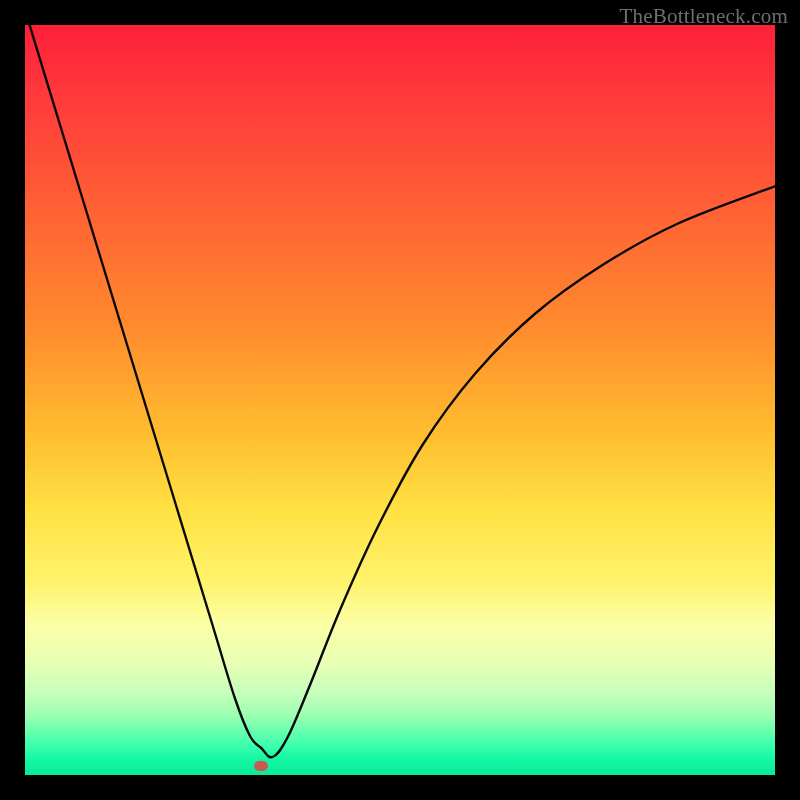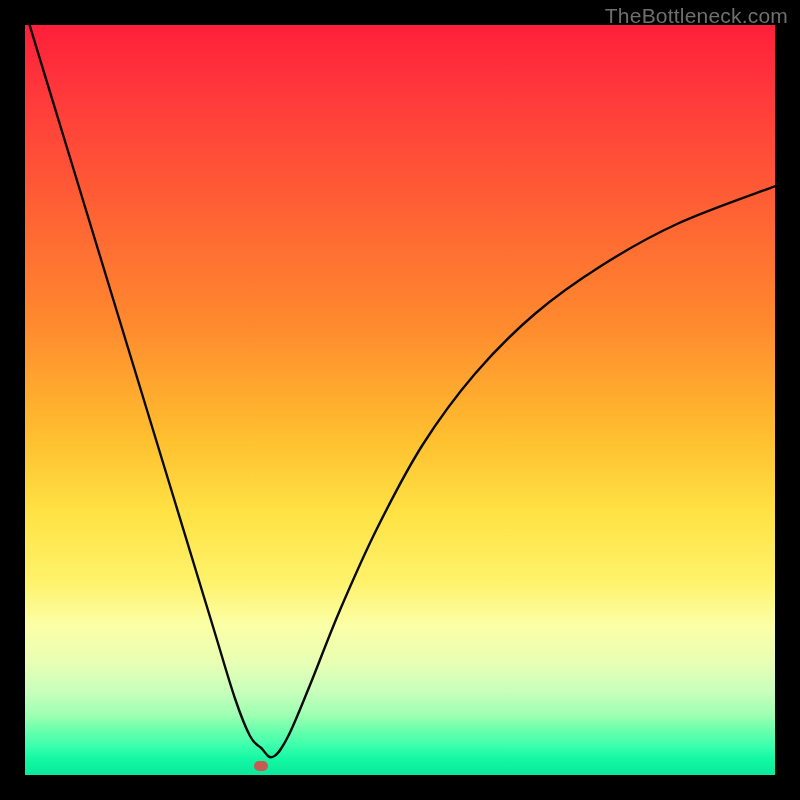--- a/index.html
+++ b/index.html
@@ -42,21 +42,21 @@
       #6bffad 94%,
       #3dffad 96%,
       #11f7a3 98%,
       #0be99a 100%
     );
   }
   .watermark {
     position: absolute;
     top: 4px;
     right: 12px;
-    font-family: Liberation Sans, sans-serif;
+    font-family: Liberation Serif, serif;
     font-size: 21px;
     color: #6f6f6f;
     letter-spacing: 0.2px;
     user-select: none;
   }
   .overlay {
     position: absolute;
     inset: 0;
   }
   .redspot {

